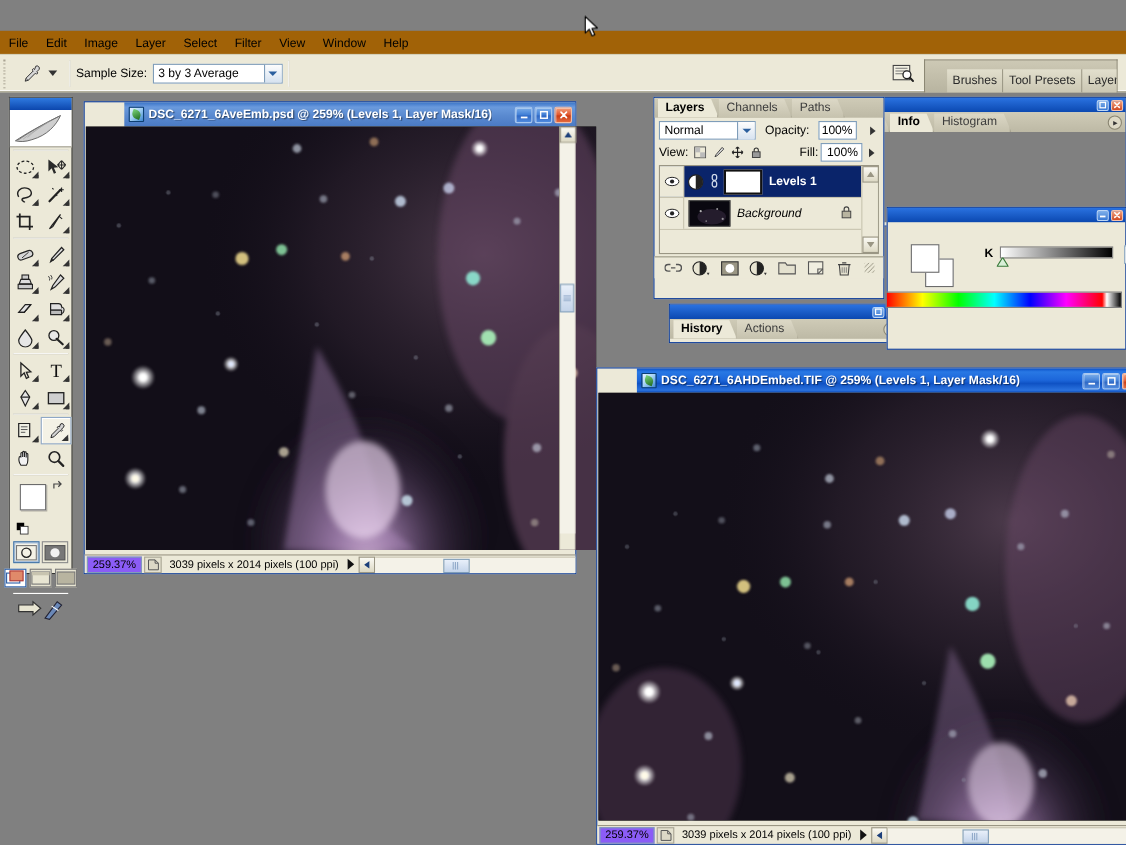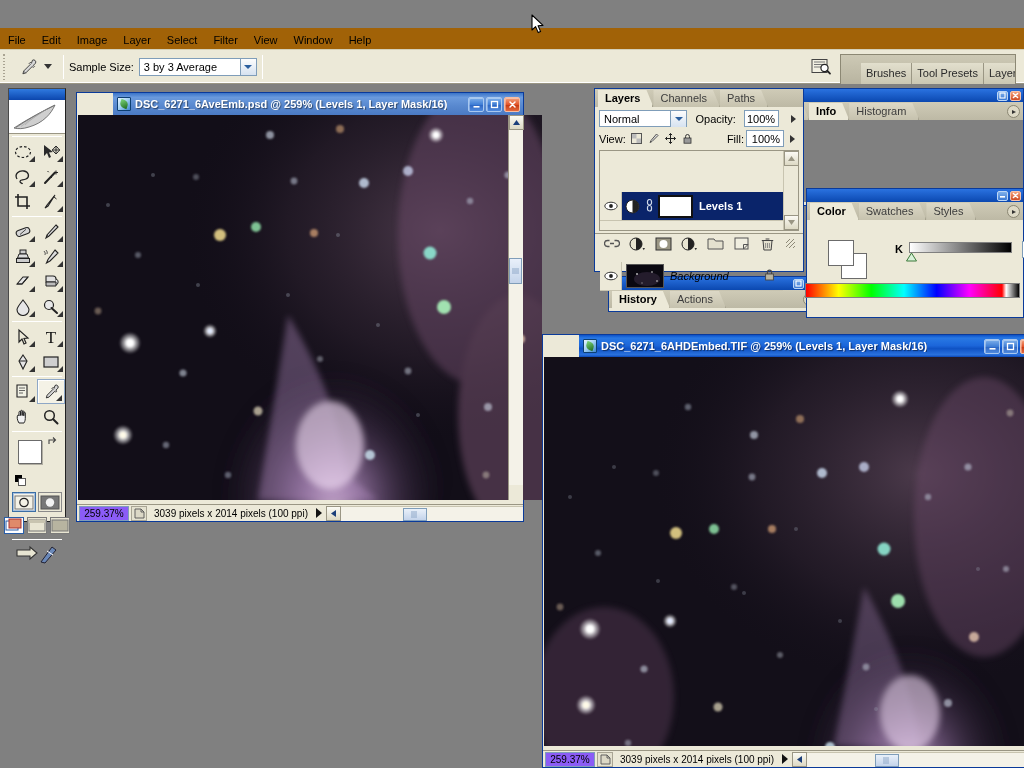--- a/index.html
+++ b/index.html
@@ -190,21 +190,21 @@
   .mini-combo { display:flex;align-items:center;height:17px;border:1px solid #7f9db9;background:#fff;
     padding-left:4px;cursor:pointer; }
   .mini-combo span { font-size:11px; flex:1; }
   .num-box { height:17px;border:1px solid #7f9db9;background:#fff;display:flex;align-items:center;
     justify-content:flex-end; padding-right:3px; font-size:11px; }
   .tri-btn { width:13px;height:17px;display:flex;align-items:center;justify-content:center;cursor:pointer; }
   .tri-r { width:0;height:0;border-top:4px solid transparent;border-bottom:4px solid transparent;border-left:5px solid #333; }
   .lock-ico { width:13px;height:13px;display:flex;align-items:center;justify-content:center;cursor:pointer; }
 
   .layer-list { border:1px solid #9a9684; background:#ece9d8; position:relative; }
-  .layer-row { display:flex; align-items:center; height:29px; border-bottom:1px solid #c8c4b0; cursor:pointer;margin-top:41px; }
+  .layer-row { display:flex; align-items:center; height:29px; border-bottom:1px solid #c8c4b0; cursor:pointer; }
   .layer-row.sel { background:#0a246a; }
   .eye-cell { width:22px;height:28px;display:flex;align-items:center;justify-content:center;
     border-right:1px solid #c8c4b0; background:#ece9d8; }
   .layer-row.sel .eye-cell { background:#ece9d8; }
   .lyr-name { font-size:11px; font-style:italic; color:#000; margin-left:6px; }
   .layer-row.sel .lyr-name { color:#fff; font-weight:bold; font-style:normal; }
   .thumb { border:1px solid #555; }
   .link-icon { width:10px;height:14px;margin:0 3px; }
 
   .panel-footer { height:20px; display:flex; align-items:center; justify-content:space-around;
@@ -824,30 +824,20 @@
         <svg width="7" height="7" viewBox="0 0 7 7">
             <rect x="1" y="4" width="5" height="1.6" fill="#fff"></rect>
           </svg>
       </div>
       <div class="pal-btn close">
         <svg width="7" height="7" viewBox="0 0 7 7">
             <path d="M1.4 1.4 L5.6 5.6 M5.6 1.4 L1.4 5.6" stroke="#fff" stroke-width="1.4" stroke-linecap="round"></path>
           </svg>
       </div>
     </div>
-    <div class="pal-tabs">
-      <div class="pal-tab active">Color</div>
-      <div class="pal-tab">Swatches</div>
-      <div class="pal-tab">Styles</div>
-      <div class="pal-menu">
-        <svg width="8" height="8" viewBox="0 0 8 8">
-            <path d="M2 2 L6 4 L2 6 Z" fill="#333"></path>
-          </svg>
-      </div>
-    </div>
     <div class="pal-body" style="height:76px; position:relative;">
       <div style="position:absolute; left:21px; top:20px; width:26px; height:26px; background:#fff; border:1px solid #6b6b6b; z-index:2;"></div>
       <div style="position:absolute; left:34px; top:33px; width:26px; height:26px; background:#fff; border:1px solid #6b6b6b;"></div>
       <div style="position:absolute; left:88px; top:23px; font-size:11px; font-weight:bold;">K</div>
       <div class="color-slider-track" style="position:absolute; left:102px; top:22px; width:103px; height:11px;
            background:linear-gradient(90deg,#ffffff,#000000);"></div>
       <div style="position:absolute; left:99px; top:32px;">
         <svg width="11" height="9" viewBox="0 0 11 9">
             <path d="M5.5 0 L10.5 8 L0.5 8 Z" fill="#d8f0d8" stroke="#3a7a3a" stroke-width="1"></path>
           </svg>

